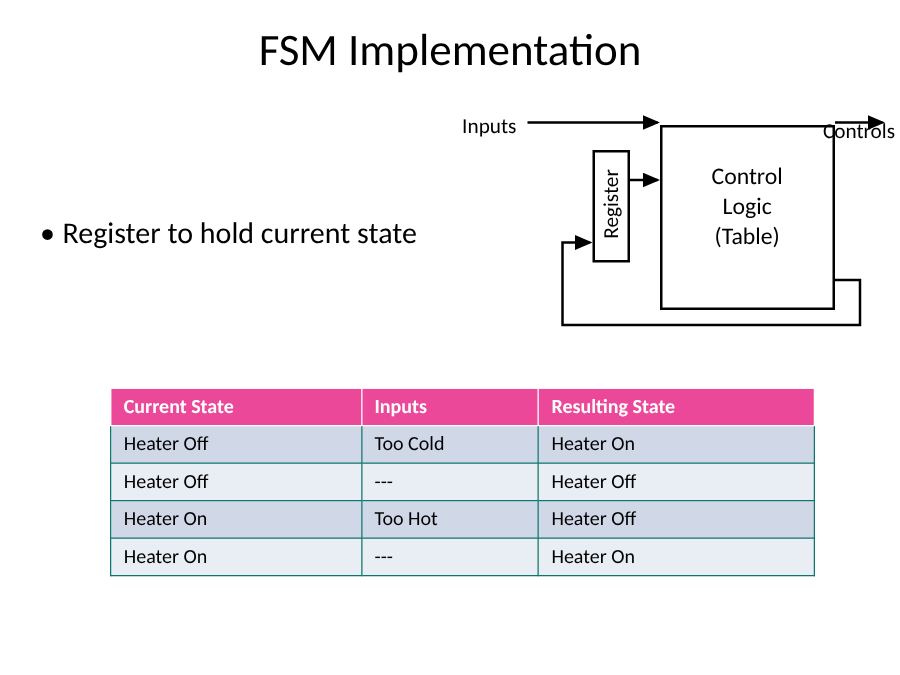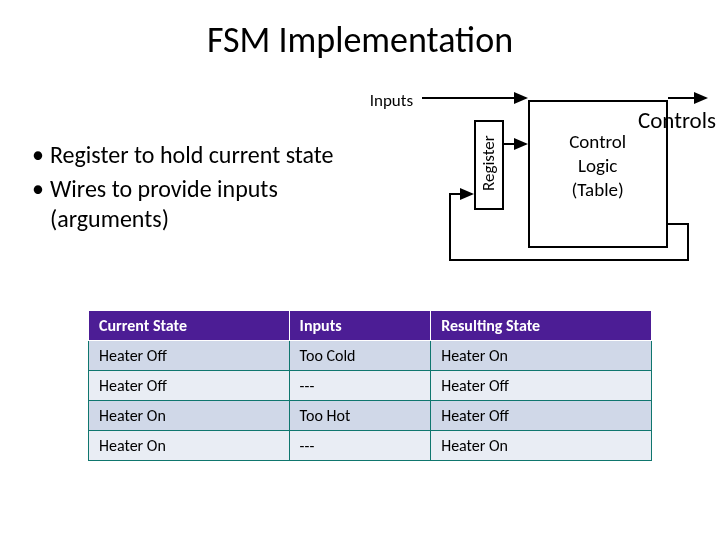--- a/index.html
+++ b/index.html
@@ -6,43 +6,42 @@
   html, body { width: 720px; height: 540px; font-family: Calibri, Arial, sans-serif; background: #fff; color: #000; }
   .slide { width: 720px; height: 540px; position: relative; padding: 12px 28px 0 28px; }
   .title { font-size: 36px; font-weight: 400; text-align: center; margin-top: 6px; margin-bottom: 22px; }
   .upper { display: flex; align-items: center; }
   .bullets { width: 360px; font-size: 24px; line-height: 1.25; padding-right: 8px; }
   .bullets ul { list-style: none; padding-left: 4px; }
   .bullets li { position: relative; padding-left: 18px; margin-bottom: 4px; }
   .bullets li::before { content: "•"; position: absolute; left: 0; top: 0; }
   .diagram { position: relative; width: 340px; height: 210px; }
   .inputs-label { position: absolute; left: 0; top: 6px; font-size: 17px; }
-  .controls-label { position: absolute; right: -24px; top: 22px; font-size: 23px; }
+  .controls-label { position: absolute; right: -24px; top: 10px; font-size: 17px; }
   .logic-box { position: absolute; left: 158px; top: 16px; width: 140px; height: 148px; border: 2px solid #000; text-align: center; padding-top: 28px; font-size: 19px; line-height: 1.25; }
   .register-box { position: absolute; left: 104px; top: 36px; width: 30px; height: 90px; border: 2px solid #000; }
   .register-text { position: absolute; left: 104px; top: 34px; width: 30px; height: 90px; font-size: 17px; writing-mode: vertical-rl; transform: rotate(180deg); text-align: center; line-height: 30px; }
   svg.wires { position: absolute; left: 0; top: 0; width: 340px; height: 210px; overflow: visible; }
   .table-wrap { margin: 16px 40px 0 60px; }
   table { border-collapse: collapse; width: 100%; font-size: 16px; }
-  th { background: #4c1d95; color: #fff; text-align: left; font-weight: 700; padding: 5px 10px; border: 1px solid #fff; }
+  th { background: #ec4899; color: #fff; text-align: left; font-weight: 700; padding: 5px 10px; border: 1px solid #fff; }
   td { padding: 5px 10px; border: 1px solid #0f766e; }
   tbody tr:nth-child(odd) td { background: #d0d8e8; }
   tbody tr:nth-child(even) td { background: #e9edf4; }
 </style>
 </head>
 <body>
 
 <div class="slide">
   <h1 class="title">FSM Implementation</h1>
 
   <div class="upper">
     <div class="bullets">
       <ul>
         <li>Register to hold current state</li>
-        <li>Wires to provide inputs (arguments)</li>
       </ul>
     </div>
 
     <div class="diagram">
       <div class="inputs-label">Inputs</div>
       <div class="controls-label">Controls</div>
 
       <svg class="wires">
         <defs>
           <marker id="arrow" markerWidth="8" markerHeight="8" refX="6" refY="3" orient="auto">

